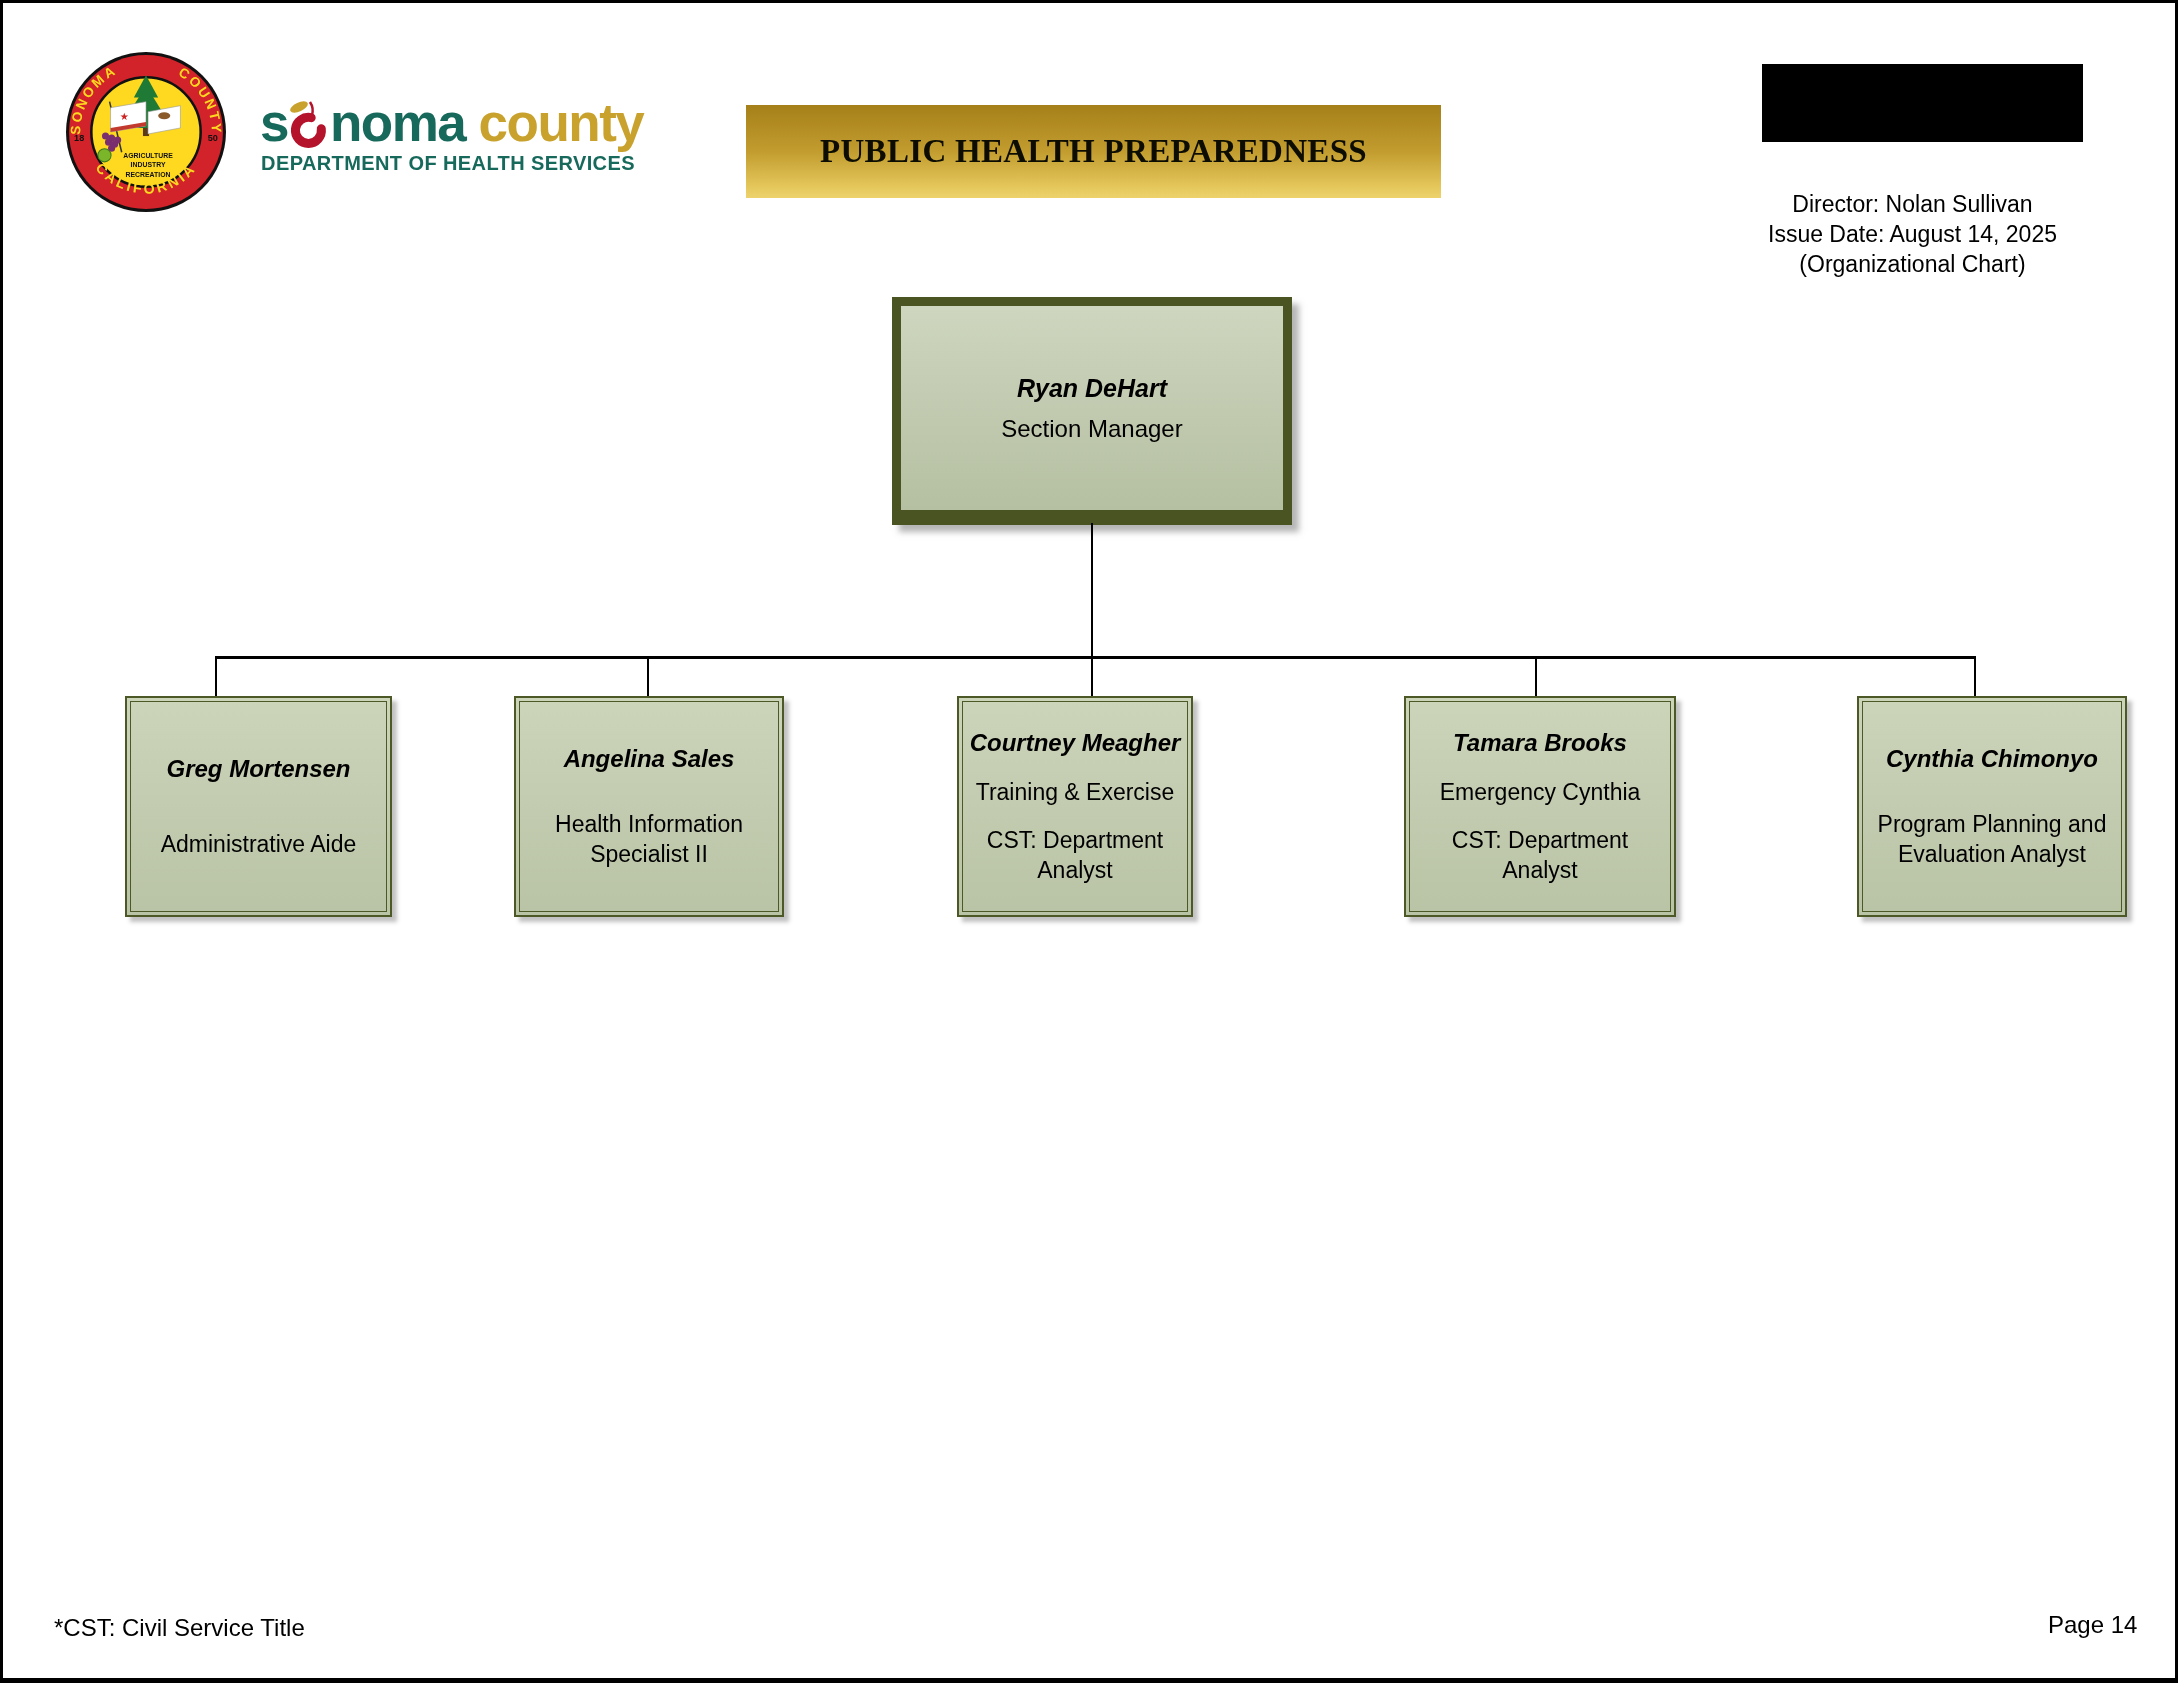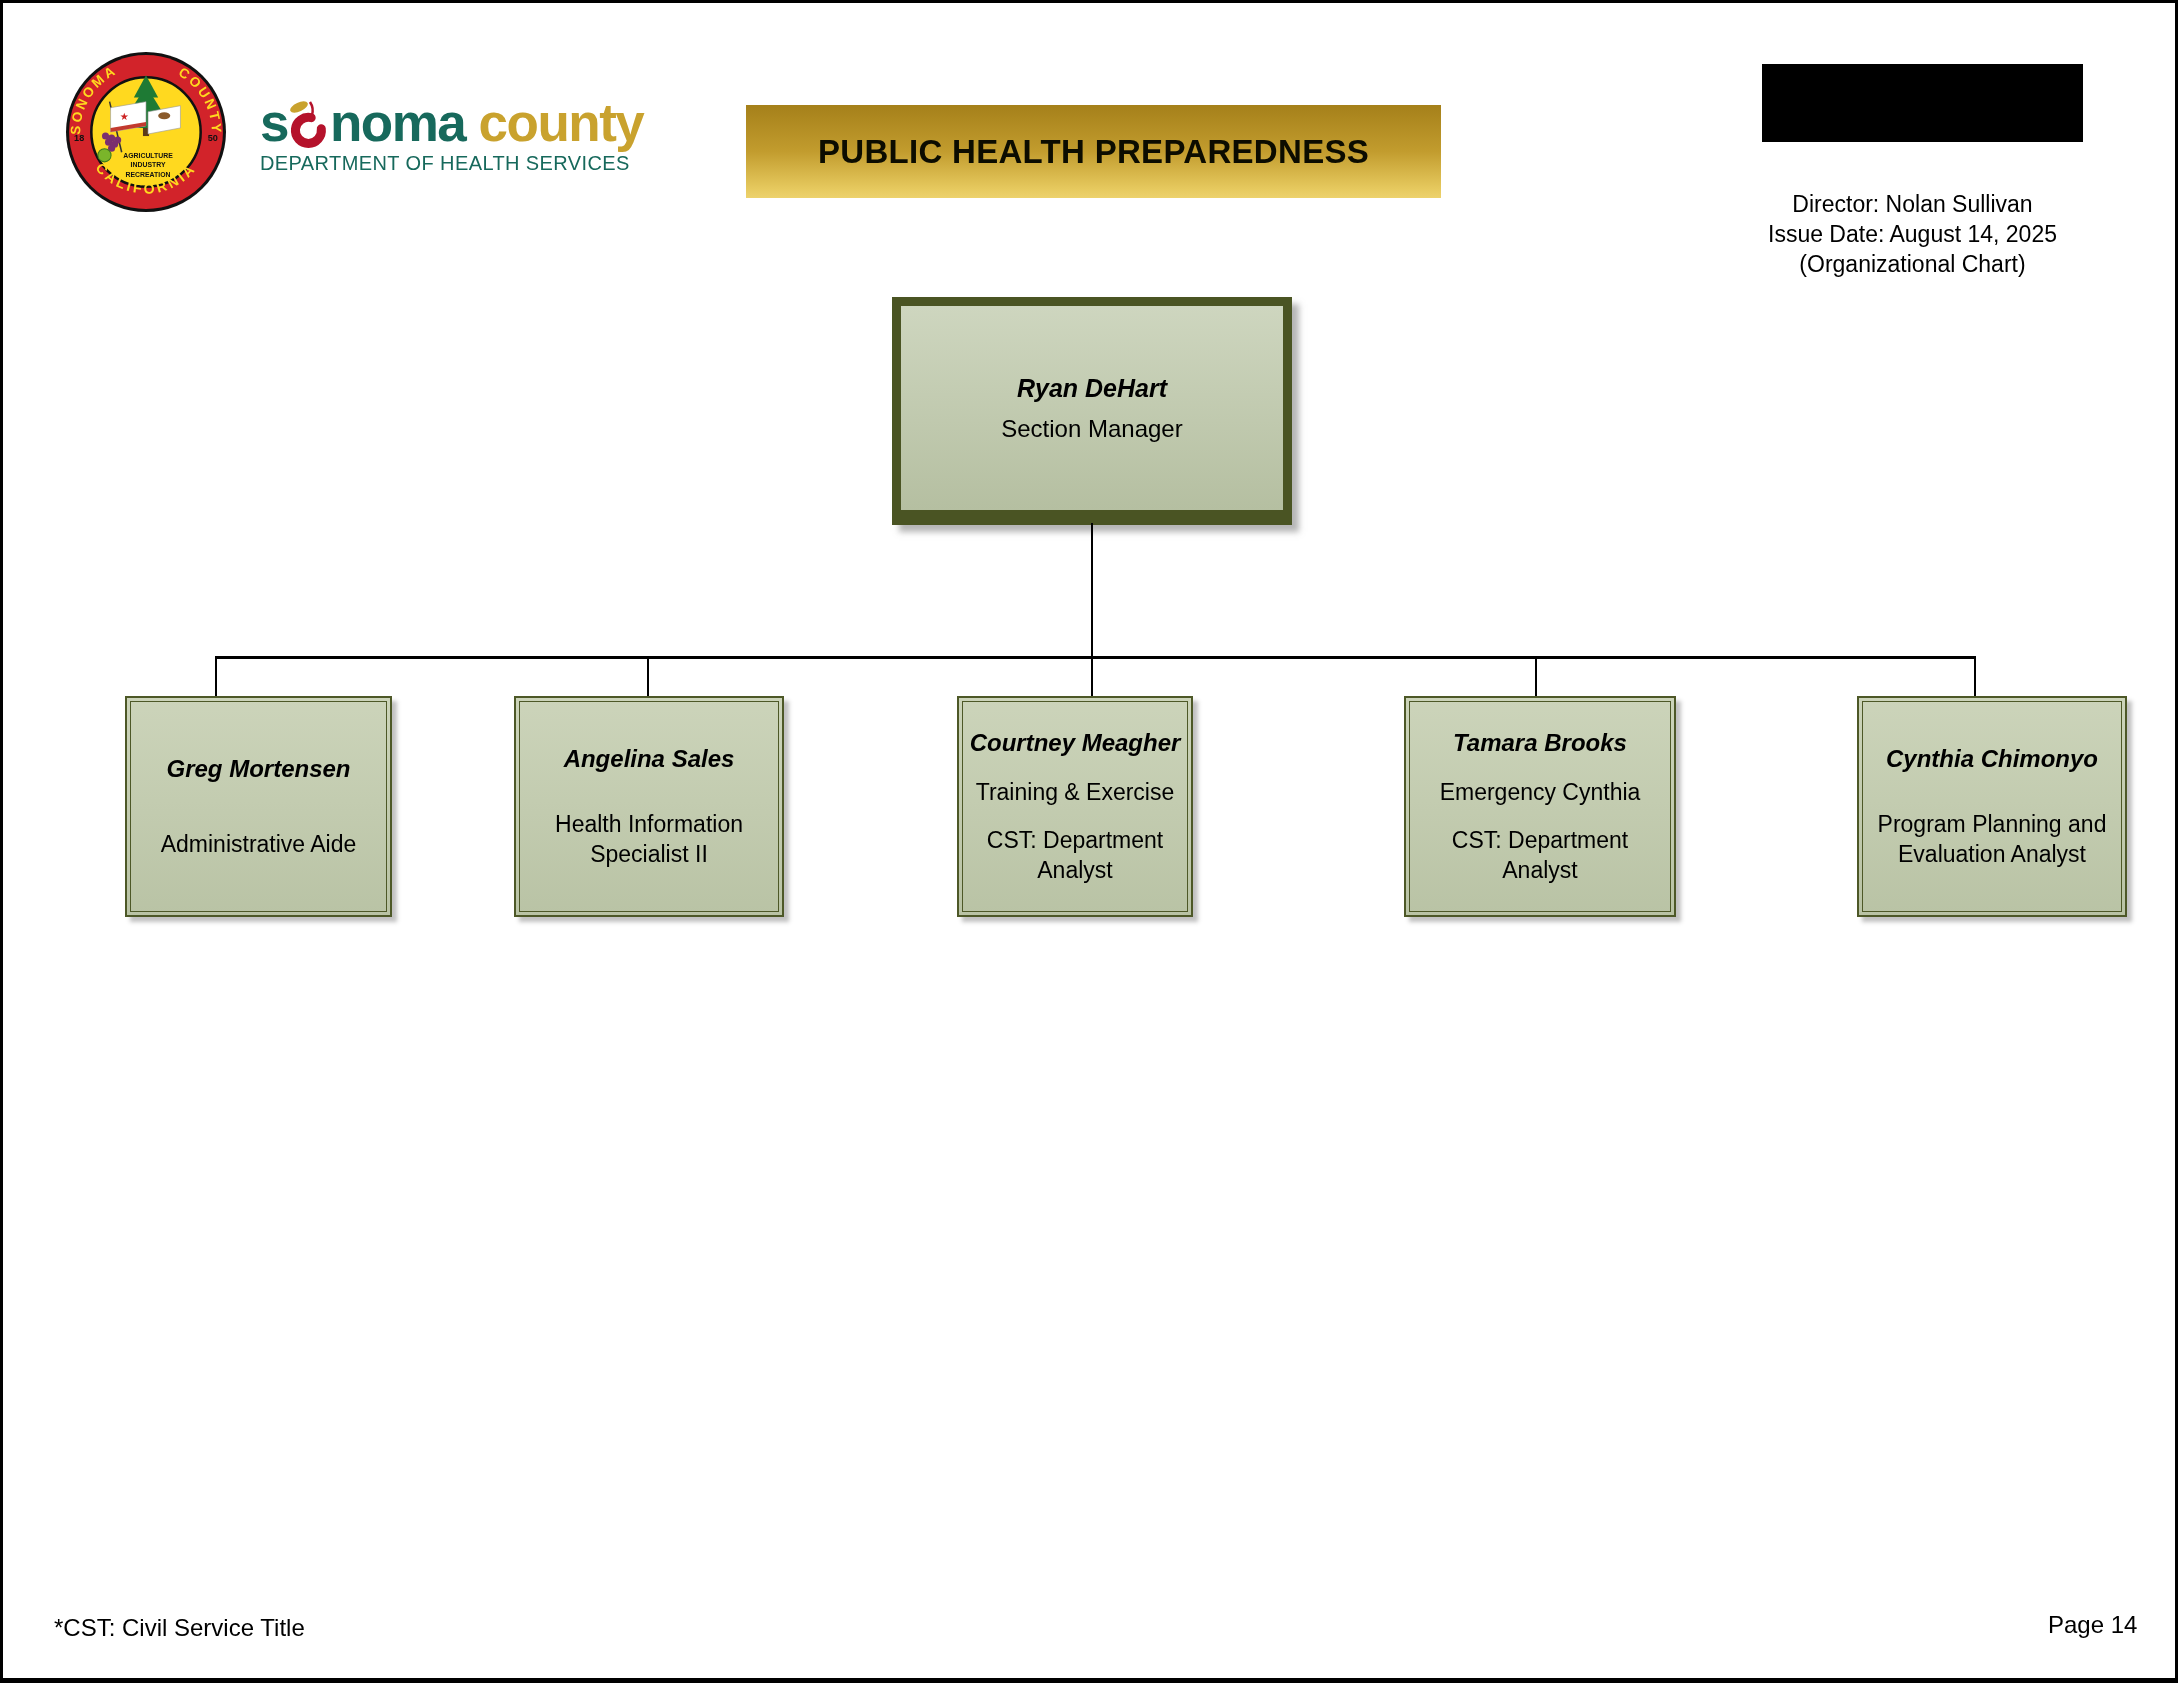--- a/index.html
+++ b/index.html
@@ -10,26 +10,26 @@
   }
 
   
   .seal { position:absolute; left:62px; top:48px; width:162px; height:162px; }
 
   .wordmark { position:absolute; left:257px; top:91px; width:376px; }
   .wm-line1 { font-size:53px; font-weight:bold; letter-spacing:-1.5px; line-height:57px; white-space:nowrap; }
   .wm-teal { color:#17695c; }
   .wm-gold { color:#c9a22e; }
   .wm-o { display:inline-block; width:40px; height:50px; vertical-align:-8px; margin:0 1px; }
-  .wm-line2 { font-size:20px; font-weight:normal; color:#17695c; letter-spacing:0.4px; margin-top:1px; white-space:nowrap; }
+  .wm-line2 { font-size:20px; font-weight:bold; color:#17695c; letter-spacing:0.4px; margin-top:1px; white-space:nowrap;text-align:center; }
 
   .banner {
     position:absolute; left:743px; top:102px; width:695px; height:93px;
     background:linear-gradient(180deg,#a5801a 0%, #c29c2e 50%, #e6c95e 90%, #edd26d 100%);
-    display:flex; align-items:center; justify-content:center;
+    display:flex; align-items:center; justify-content:center;font-family:Liberation Serif, serif;
   }
   .banner-title { font-size:33px; font-weight:bold; color:#0c0c00; letter-spacing:0.3px; }
 
   .redact { position:absolute; left:1759px; top:61px; width:321px; height:78px; background:#000; }
 
   .info { position:absolute; left:1736px; top:186px; width:347px; text-align:center; font-size:23px; line-height:30px; }
 
   
   .mbox {
     position:absolute; left:889px; top:294px; width:400px; height:228px; box-sizing:border-box;

